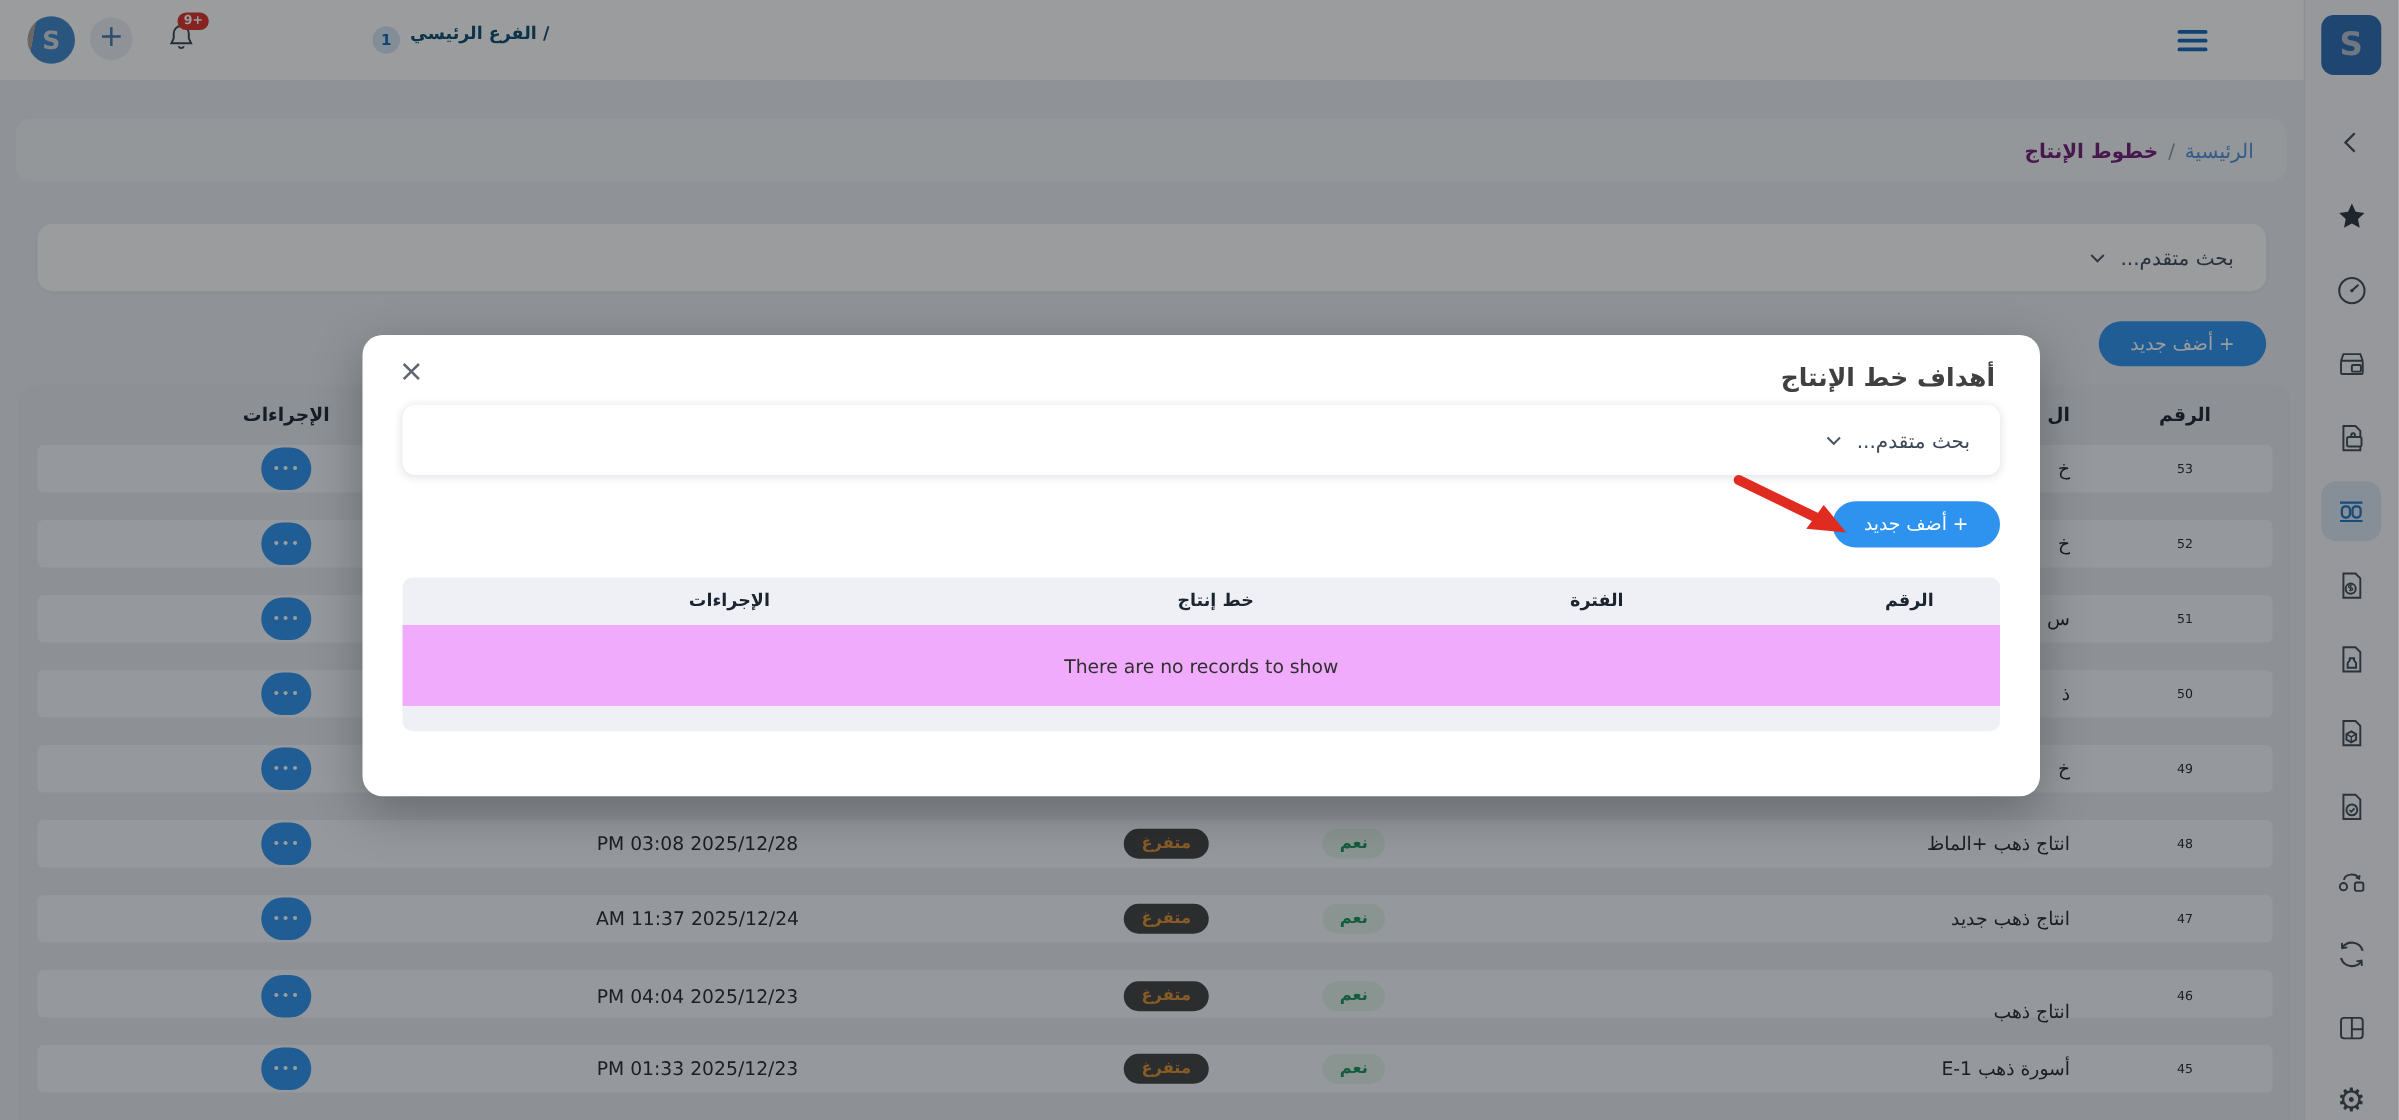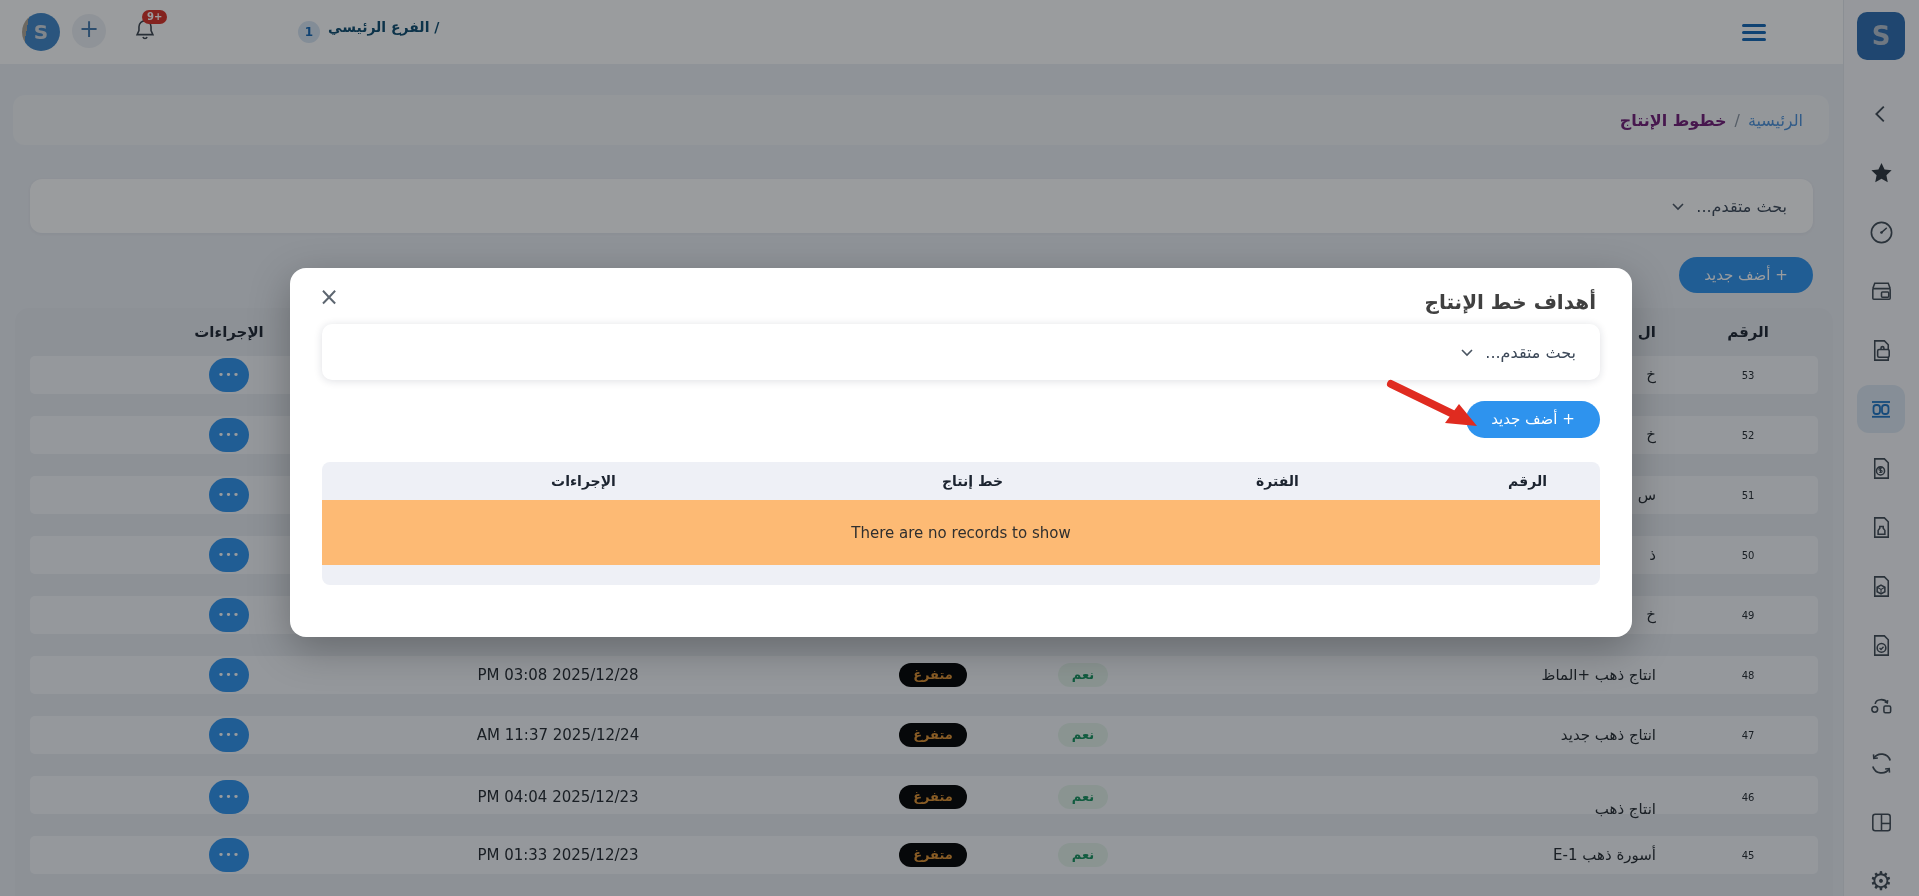--- a/index.html
+++ b/index.html
@@ -49,42 +49,42 @@
   .table-surface { position:absolute; top:244px; left:15px; right:10px; bottom:0; background:#e9ecf2; border-radius:14px 14px 0 0; }
   .mt-grid { display:grid; grid-template-columns:140px 300px 220px 150px 150px 170px 260px 1fr; align-items:center; }
   .mt-head { height:48px; font-weight:bold; font-size:15px; color:#1c2430; padding:0 15px; }
   .mt-head .h-num { text-align:center; }
   .mt-head .h-actions { text-align:center; }
   .rows { padding:0 15px; }
   .row { height:38px; background:#f7f9fc; border-radius:5px; margin-bottom:22px; font-size:15px; color:#23292f; }
   .c-num { text-align:center; font-size:10px; }
   .badge { display:inline-block; padding:4px 14px; border-radius:12px; font-size:13px; font-weight:bold; line-height:1.2; }
   .badge-yes { background:#e3f2e9; color:#15915d; }
-  .badge-free { background:#000000; color:#e0912f; }
+  .badge-free { background:#404040; color:#e0912f; }
   .c-center { text-align:center; }
   .dots-btn { display:inline-block; width:40px; height:34px; border-radius:17px; background:#2e93ee; color:#fff;
               font-size:11px; letter-spacing:1px; line-height:34px; text-align:center; border:none; }
 
   
   .overlay { position:absolute; inset:0; background:rgba(15,18,24,.42); z-index:40; }
   .modal { position:absolute; left:290px; top:268px; width:1342px; height:369px; background:#ffffff; border-radius:16px;
            box-shadow:0 12px 40px rgba(0,0,0,.28); z-index:50; }
   .modal-close { position:absolute; left:26px; top:16px; width:26px; height:26px; color:#5d6670; font-size:24px;
                  line-height:26px; text-align:center; background:none; border:none; }
   .modal-title { position:absolute; right:36px; top:22px; font-size:20px; font-weight:bold; color:#404040; }
   .modal-search { position:absolute; top:56px; left:32px; right:32px; height:56px; background:#fff; border-radius:10px;
                   box-shadow:0 1px 8px rgba(20,30,60,.14); display:flex; align-items:center; padding:0 24px;
                   font-size:16px; color:#3c4858; }
   .modal-add { position:absolute; top:133px; right:32px; width:134px; height:37px; border-radius:19px; background:#2e93ee;
                color:#fff; font-size:15px; text-align:center; line-height:37px; border:none; }
   .modal-table { position:absolute; top:194px; left:32px; right:32px; height:123px; }
   .mdl-grid { display:grid; grid-template-columns:145px 355px 255px 1fr; align-items:center; }
   .mdl-head { height:38px; background:#eef0f6; border-radius:8px 8px 0 0; font-size:14px; font-weight:bold; color:#1c2430; }
   .mdl-head div { text-align:center; }
-  .mdl-empty { height:65px; background:#fdba74; display:flex; align-items:center; justify-content:center;
+  .mdl-empty { height:65px; background:#f0abfc; display:flex; align-items:center; justify-content:center;
                font-size:15px; color:#2f2f2f; direction:ltr; }
   .mdl-foot { height:20px; background:#eef0f6; border-radius:0 0 8px 8px; }
   .red-arrow { position:absolute; left:1095px; top:108px; z-index:60; }
 </style>
 </head>
 <body>
 
 <div class="topbar">
   <div class="logo-circle">S</div>
   <div class="plus-btn">+</div>

